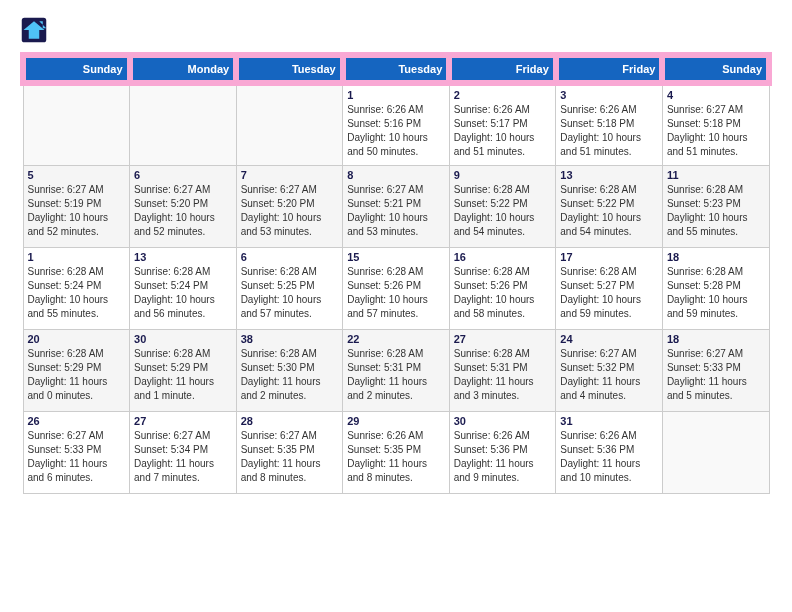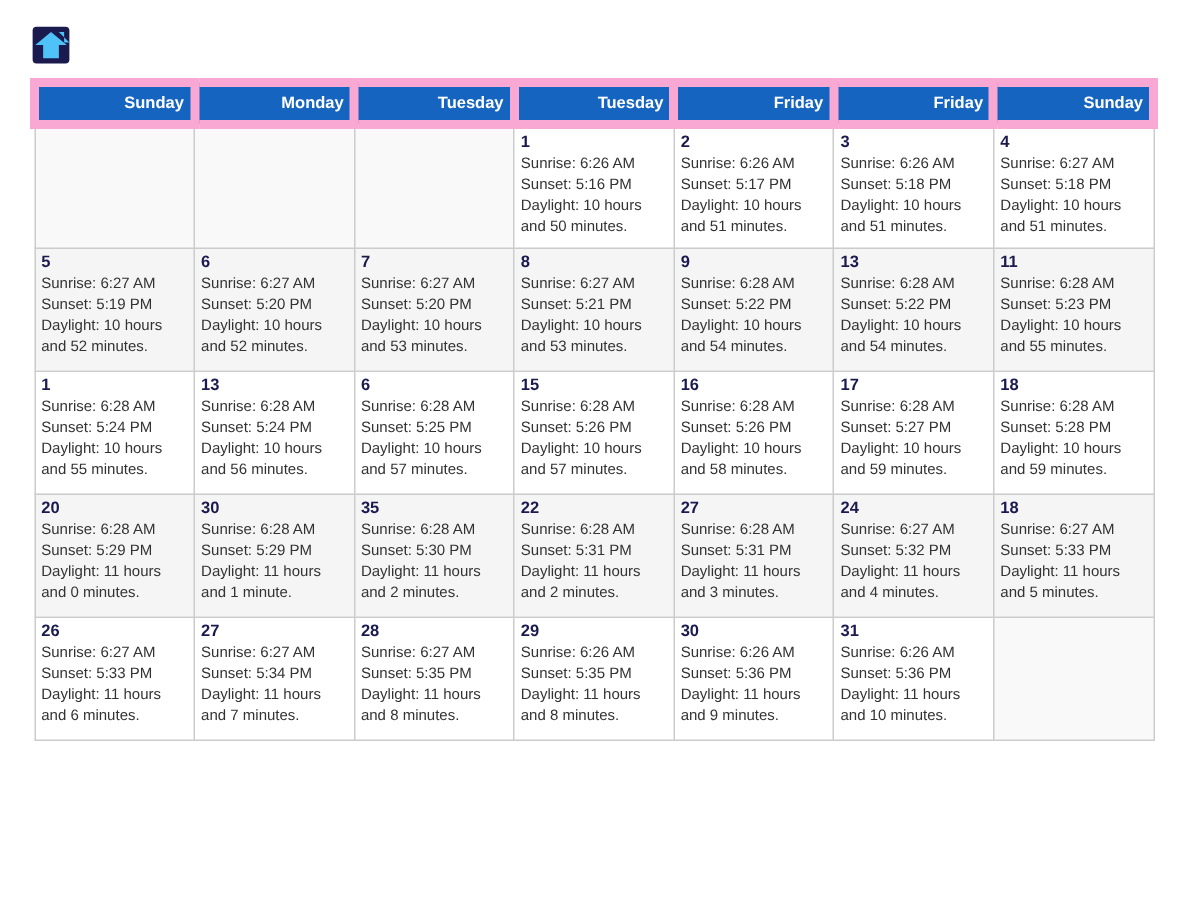--- a/index.html
+++ b/index.html
@@ -274,21 +274,21 @@
 and 0 minutes.</div>
           </td>
           <td>
             <span class="day-num">30</span>
             <div class="day-info" style="white-space: pre-line;">Sunrise: 6:28 AM
 Sunset: 5:29 PM
 Daylight: 11 hours
 and 1 minute.</div>
           </td>
           <td>
-            <span class="day-num">35</span>
+            <span class="day-num">38</span>
             <div class="day-info" style="white-space: pre-line;">Sunrise: 6:28 AM
 Sunset: 5:30 PM
 Daylight: 11 hours
 and 2 minutes.</div>
           </td>
           <td>
             <span class="day-num">22</span>
             <div class="day-info" style="white-space: pre-line;">Sunrise: 6:28 AM
 Sunset: 5:31 PM
 Daylight: 11 hours

